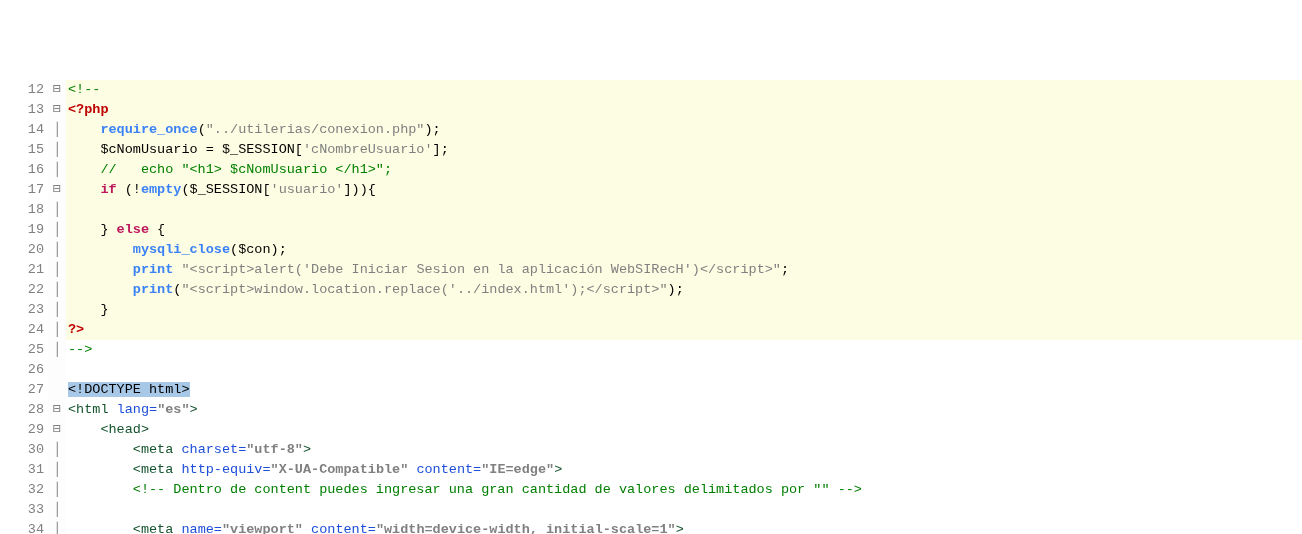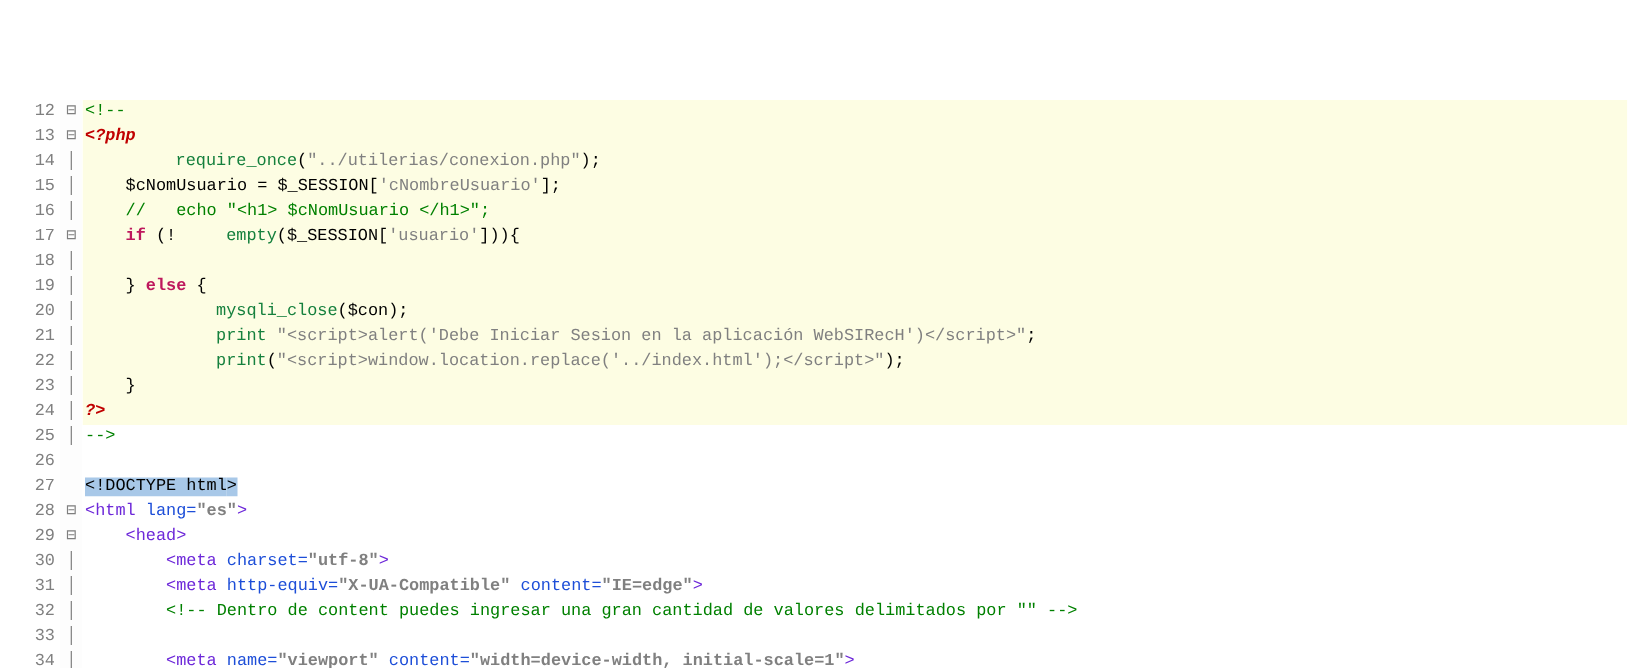--- a/index.html
+++ b/index.html
@@ -28,26 +28,26 @@
   .code {
     flex: 1;
     background: #ffffff;
     overflow: hidden;
   }
   .hl { background: #fdfde3; display:block; }
   .ln { display:block; height:20px; }
   .fl { display:block; height:20px; text-align:center; }
   .cl { display:block; height:20px; padding-left: 2px; }
   .kw   { color: #be185d; font-weight: bold; }
-  .tag  { color: #6d28d9; }
+  .tag  { color: #14532d; }
   .attr { color: #1d4ed8; }
   .strp { color: #808080; }
   .com  { color: #008000; }
-  .fn   { color: #15803d; font-weight: normal; margin-left: 40px; }
-  .php  { color: #c00000; font-weight: bold; font-style: italic; }
+  .fn   { color: #3b82f6; font-weight: bold; }
+  .php  { color: #c00000; font-weight: bold; }
   .doctype-sel { background: #a8c8e8; color:#000; }
   .black{ color:#000; }
 </style>
 </head>
 <body>
 
 
 
 <div class="editor">
   <div class="gutter" id="gutter"><span class="ln">12</span><span class="ln">13</span><span class="ln">14</span><span class="ln">15</span><span class="ln">16</span><span class="ln">17</span><span class="ln">18</span><span class="ln">19</span><span class="ln">20</span><span class="ln">21</span><span class="ln">22</span><span class="ln">23</span><span class="ln">24</span><span class="ln">25</span><span class="ln">26</span><span class="ln">27</span><span class="ln">28</span><span class="ln">29</span><span class="ln">30</span><span class="ln">31</span><span class="ln">32</span><span class="ln">33</span><span class="ln">34</span></div>

